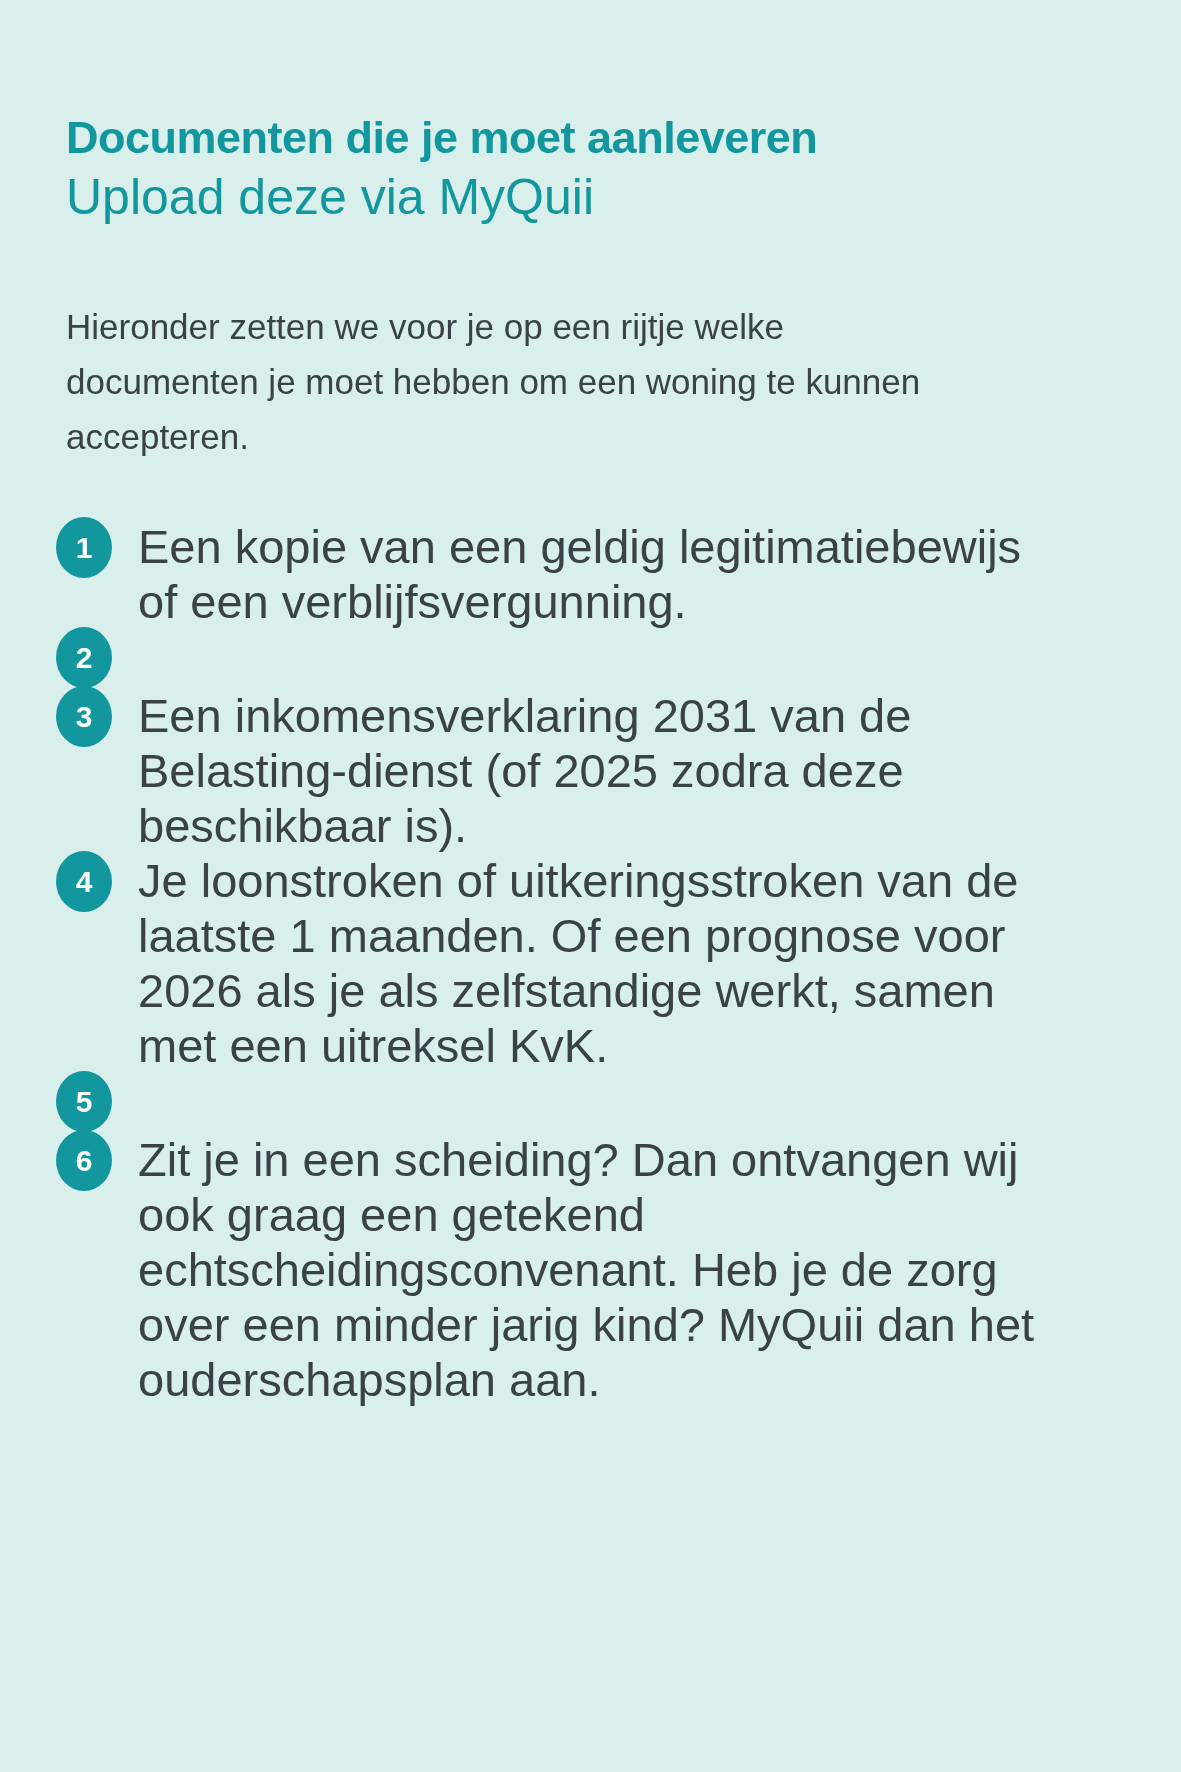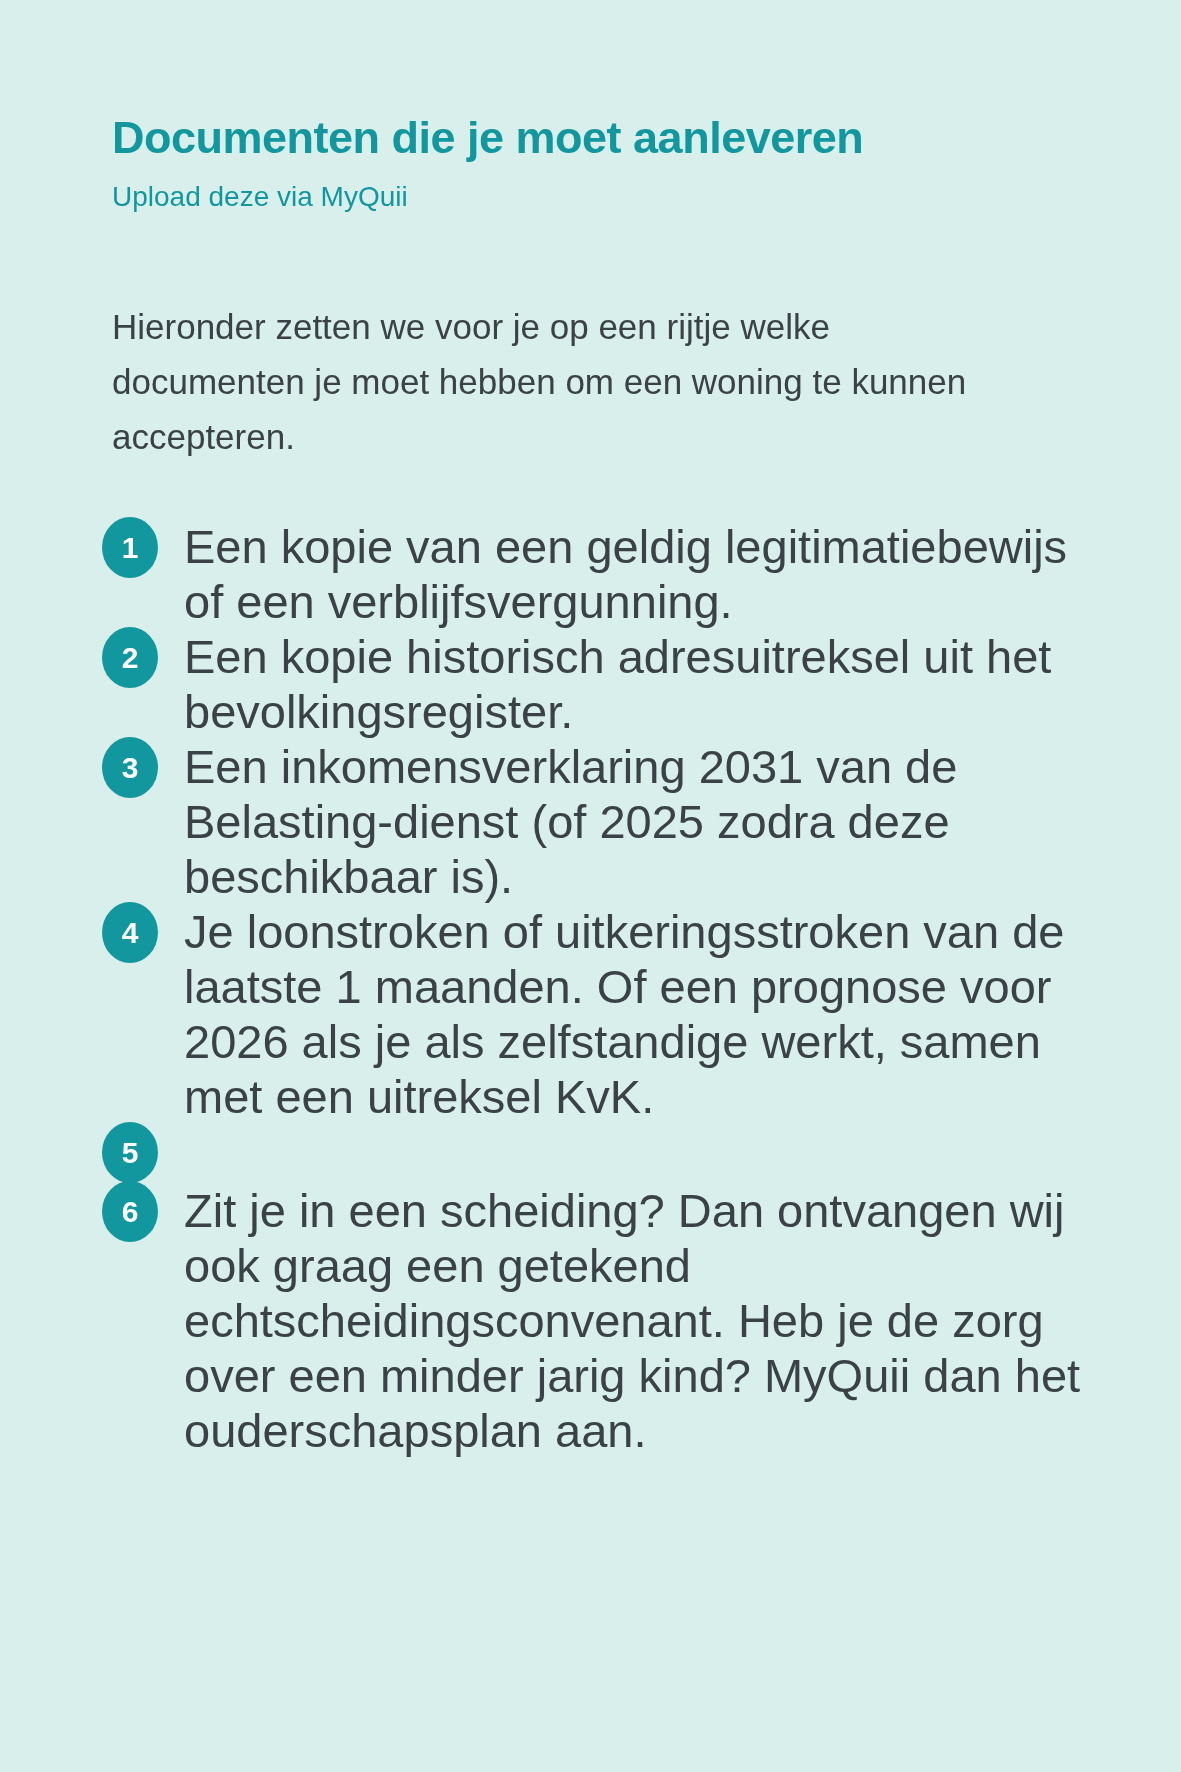--- a/index.html
+++ b/index.html
@@ -11,33 +11,33 @@
     width: 1181px;
     height: 1772px;
     background: #d9efec;
     font-family: "Liberation Sans", sans-serif;
     overflow: hidden;
   }
   .page {
     box-sizing: border-box;
     width: 1181px;
     height: 1772px;
-    padding: 112px 86px 0 112px;
+    padding: 112px 86px 0 66px;
   }
   .page-header h1 {
     margin: 0;
     font-size: 45px;
     line-height: 52px;
     font-weight: 700;
     letter-spacing: -0.5px;
     color: #13979e;
   }
   .page-header h2 {
     margin: 11px 0 0 0;
-    font-size: 28px;
+    font-size: 50px;
     line-height: 44px;
     font-weight: 400;
     color: #13979e;
   }
   .intro {
     margin: 80px 0 16px 0;
     max-width: 905px;
     font-size: 35px;
     line-height: 55px;
     color: #3a4247;
@@ -89,21 +89,20 @@
 
   <ol class="doc-list">
 
     <li class="doc-item">
       <span class="badge">1</span>
       <span class="item-text">Een kopie van een geldig legitimatiebewijs of een verblijfsvergunning.</span>
     </li>
 
     <li class="doc-item">
       <span class="badge">2</span>
-      <span class="item-text">Een kopie historisch adresuitreksel uit het bevolkingsregister.</span>
     </li>
 
     <li class="doc-item">
       <span class="badge">3</span>
       <span class="item-text">Een inkomensverklaring 2031 van de Belasting-dienst (of 2025 zodra deze beschikbaar is).</span>
     </li>
 
     <li class="doc-item">
       <span class="badge">4</span>
       <span class="item-text">Je loonstroken of uitkeringsstroken van de laatste 1 maanden. Of een prognose voor 2026 als je als zelfstandige werkt, samen met een uitreksel KvK.</span>

